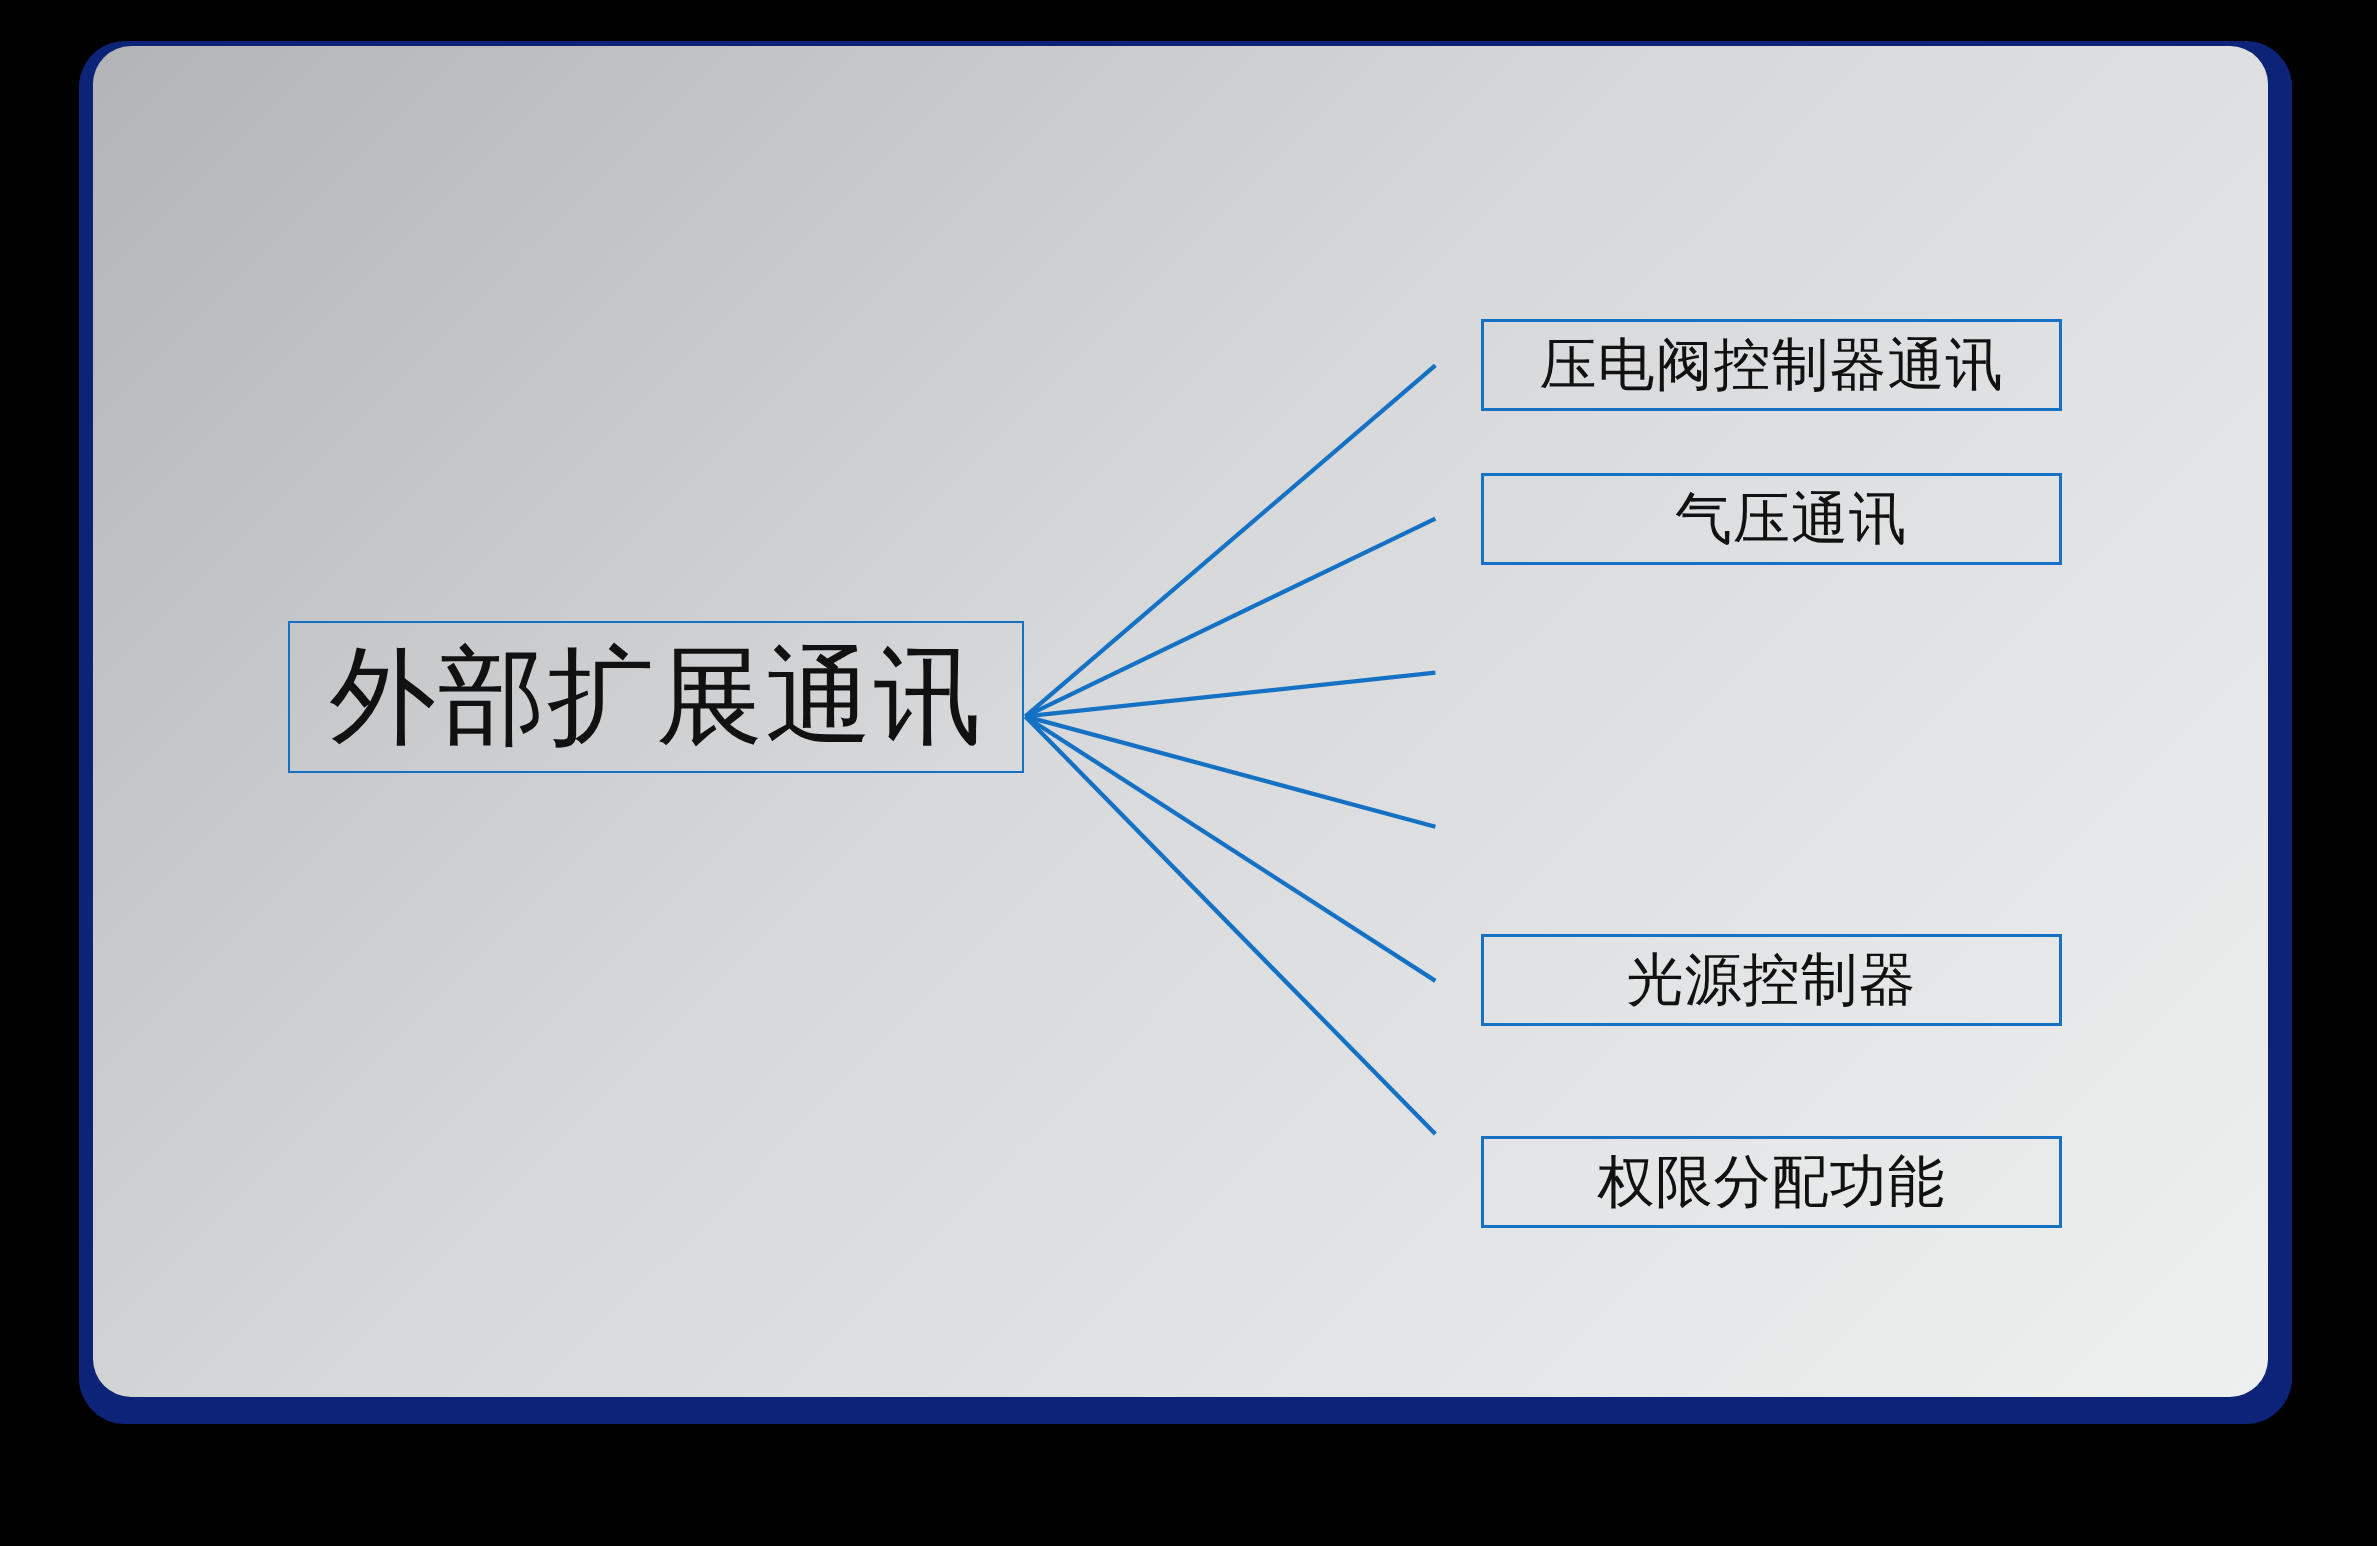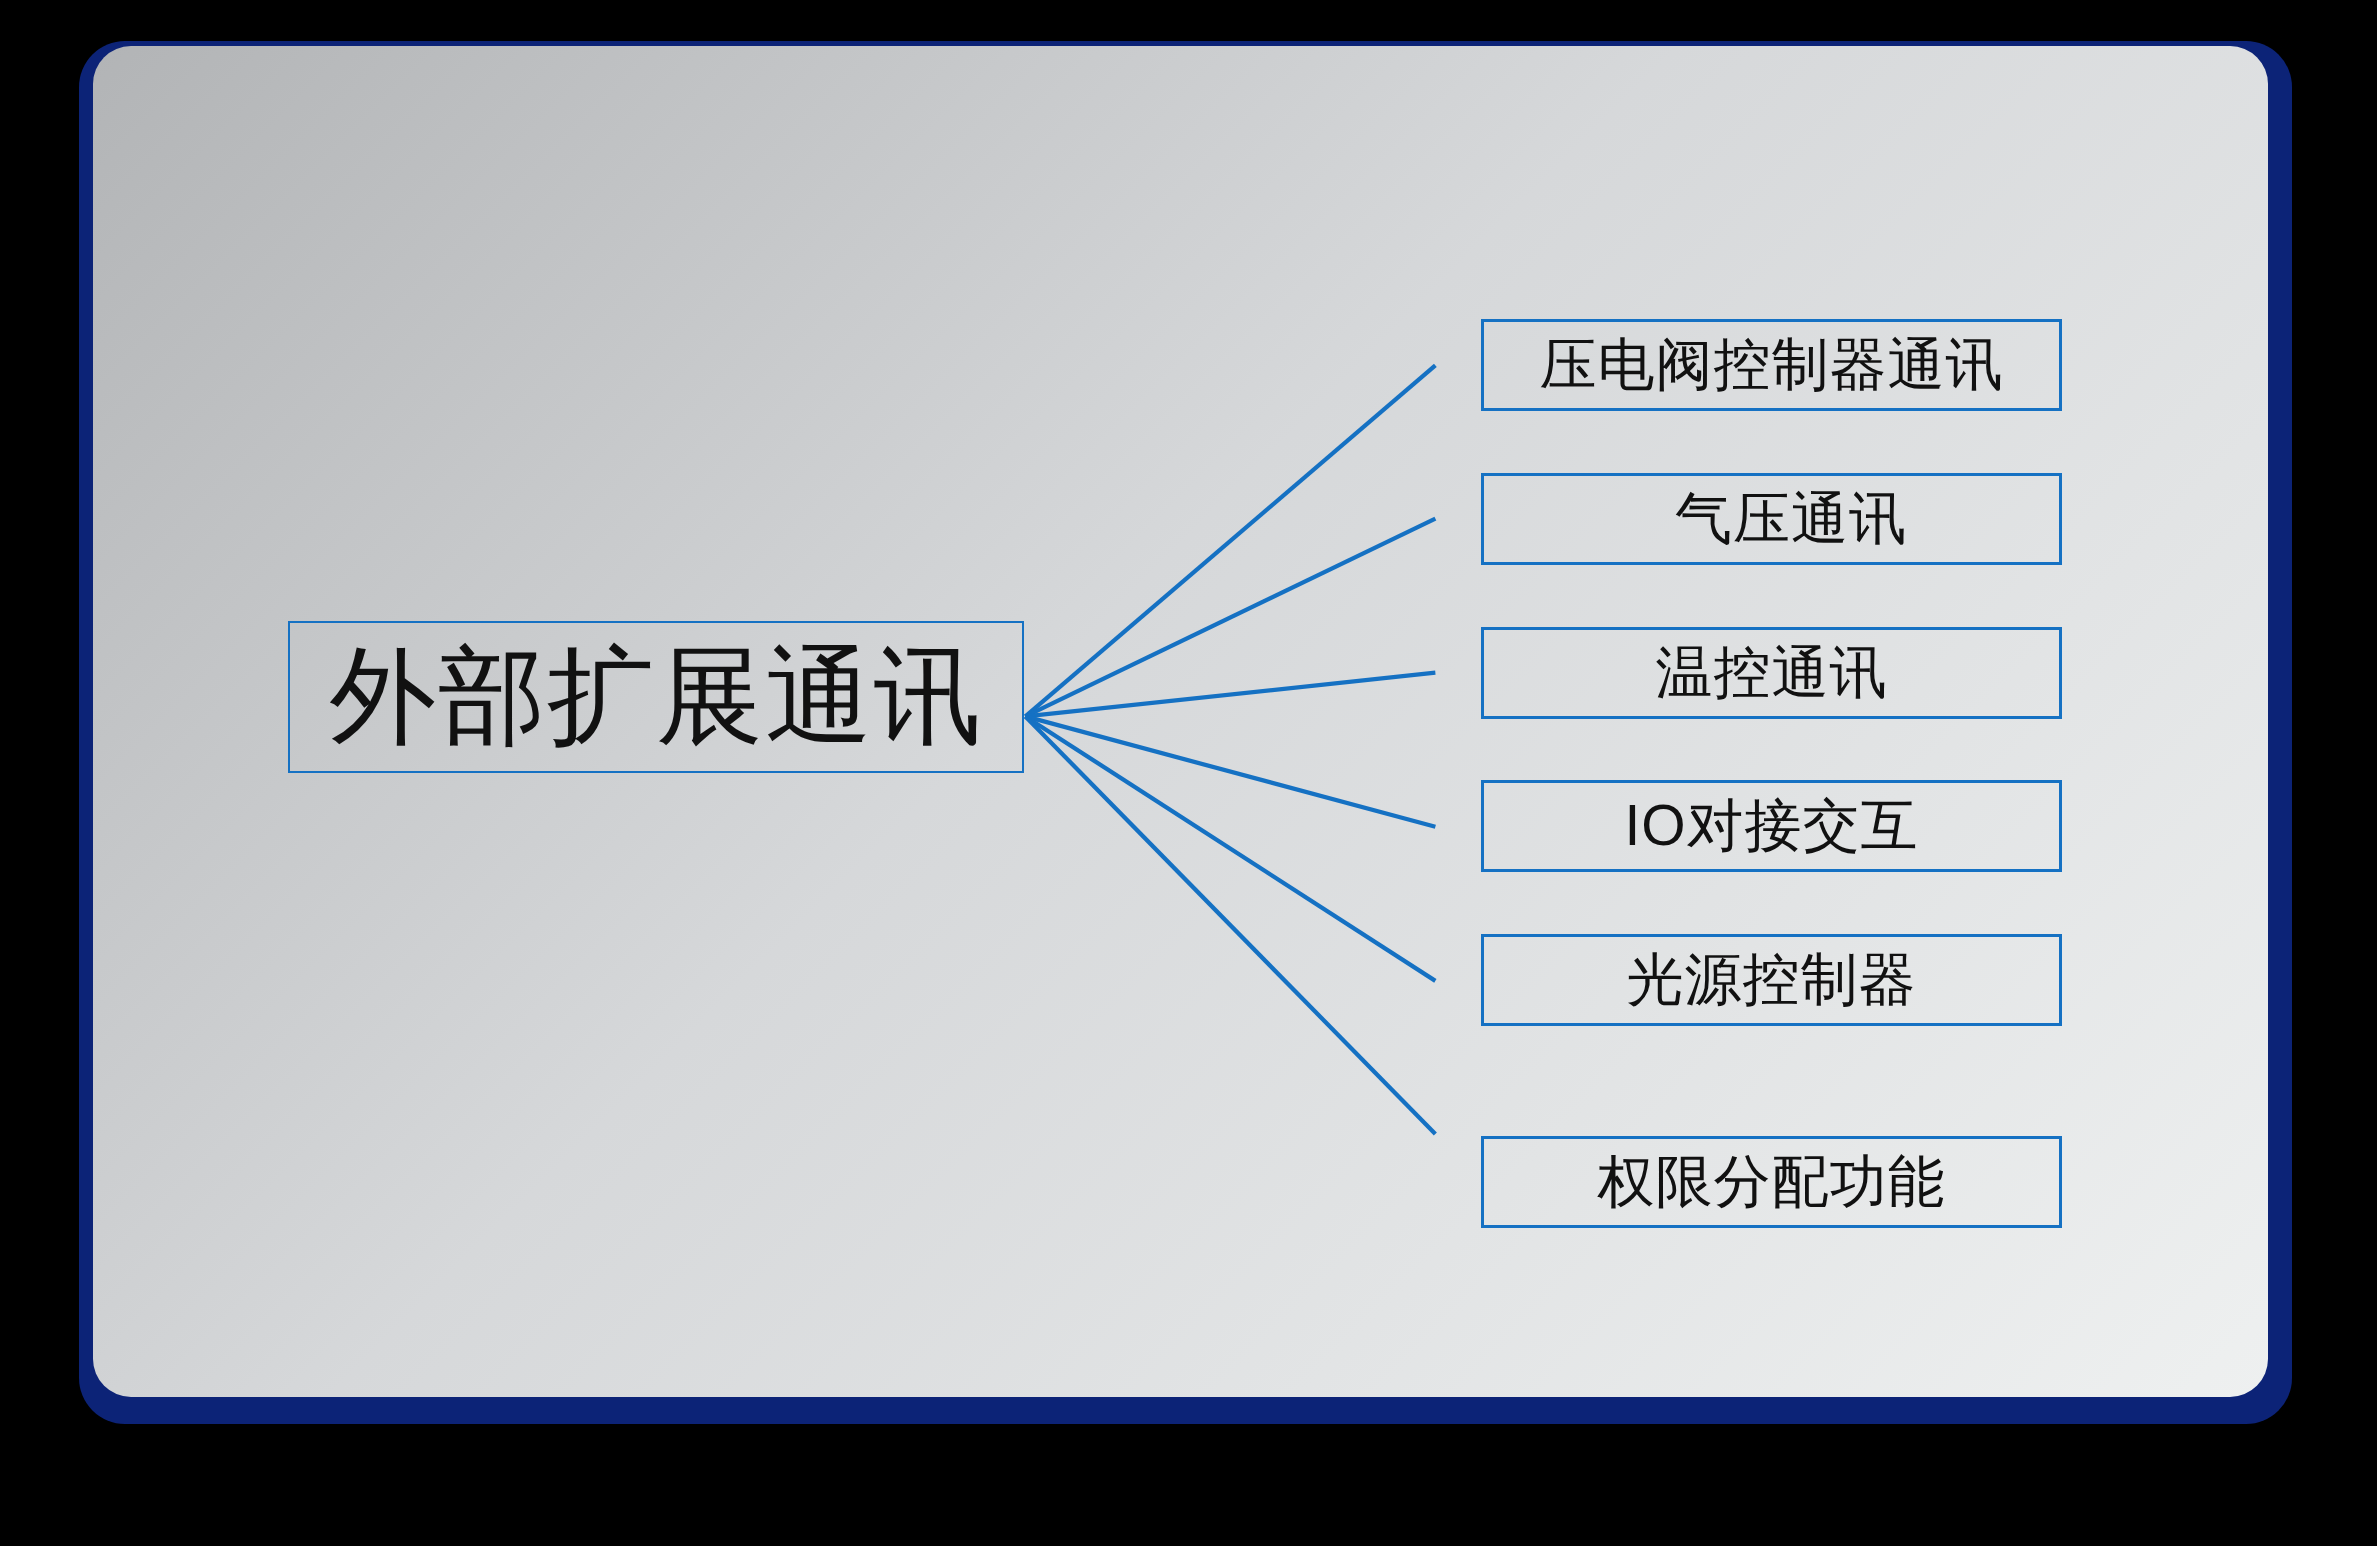--- a/index.html
+++ b/index.html
@@ -100,26 +100,20 @@
   <div class="node node-root">
     <span>外部扩展通讯</span>
   </div>
 
   <div class="node node-branch branch-0">
     <span>压电阀控制器通讯</span>
   </div>
   <div class="node node-branch branch-1">
     <span>气压通讯</span>
   </div>
-  <div class="node node-branch branch-2">
-    <span>温控通讯</span>
-  </div>
-  <div class="node node-branch branch-3">
-    <span>IO对接交互</span>
-  </div>
   <div class="node node-branch branch-4">
     <span>光源控制器</span>
   </div>
   <div class="node node-branch branch-5">
     <span>权限分配功能</span>
   </div>
 
 </div>
 
 

